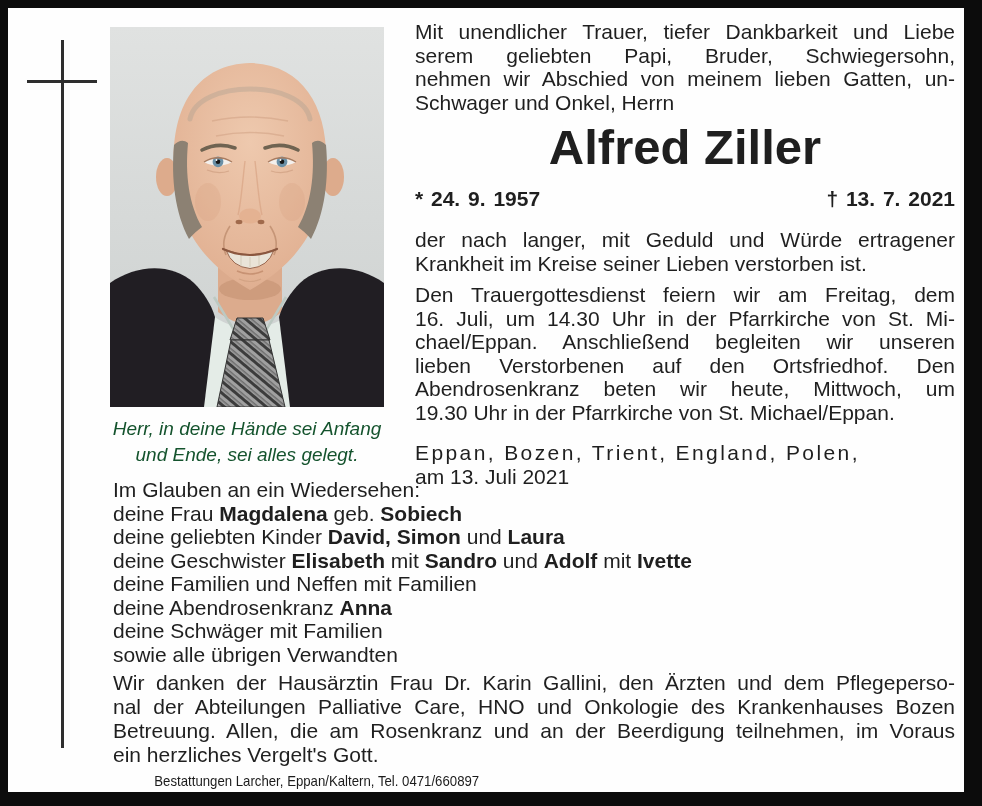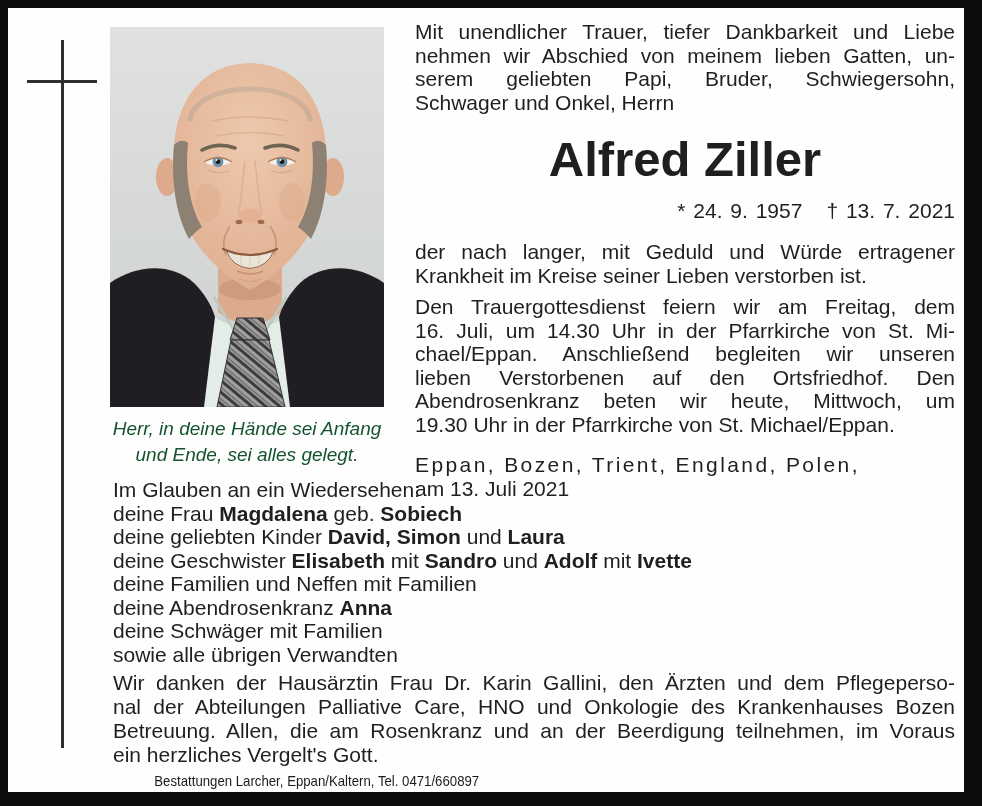--- a/index.html
+++ b/index.html
@@ -21,22 +21,22 @@
   .photo{position:absolute;left:102px;top:19px;width:274px;height:380px;overflow:hidden;background:#d7dad9;}
   .photo svg{display:block;}
   
   .caption{
     position:absolute;left:89px;top:408px;width:300px;
     text-align:center;font-style:italic;font-size:19px;line-height:26px;color:#14532d;
   }
   
   .right-col{position:absolute;left:407px;top:12px;width:540px;font-size:21px;line-height:23.5px;}
   .jl{text-align:justify;text-align-last:justify;}
-  .name{margin:20px 0 0;font-size:49px;line-height:50px;font-weight:bold;text-align:center;letter-spacing:0;}
-  .dates{display:flex;justify-content:flex-end;gap:24px;margin-top:14px;font-size:21px;line-height:26px;font-weight:normal;word-spacing:2px;}
+  .name{margin:8px 0 0;font-size:49px;line-height:50px;font-weight:bold;text-align:center;letter-spacing:0;}
+  .dates{display:flex;justify-content:space-between;gap:24px;margin-top:14px;font-size:21px;line-height:26px;font-weight:bold;word-spacing:2px;}
   .par-death{margin-top:16px;}
   .par-service{margin-top:8px;}
   .par-places{margin-top:17px;line-height:24px;}
   .spread{letter-spacing:2.4px;}
   
   .mourners{position:absolute;left:105px;top:470px;width:842px;font-size:21px;line-height:23.5px;}
   .thanks{position:absolute;left:105px;top:663px;width:842px;font-size:21px;line-height:24px;}
   .footer{position:absolute;left:102px;top:764px;width:842px;text-align:left;font-size:15px;color:#1b1b1b;}
   .cond{display:inline-block;transform:scaleX(.88);transform-origin:100% 50%;}
   .b{font-weight:bold;}
@@ -132,22 +132,22 @@
   </div>
 
   <div class="caption">
     <div>Herr, in deine Hände sei Anfang</div>
     <div>und Ende, sei alles gelegt.</div>
   </div>
 
   <div class="right-col">
     <div>
       <div class="jl">Mit unendlicher Trauer, tiefer Dankbarkeit und Liebe</div>
+      <div class="jl">serem geliebten Papi, Bruder, Schwiegersohn,</div>
       <div class="jl">nehmen wir Abschied von meinem lieben Gatten, un-</div>
-      <div class="jl">serem geliebten Papi, Bruder, Schwiegersohn,</div>
       <div>Schwager und Onkel, Herrn</div>
     </div>
 
     <h1 class="name">Alfred Ziller</h1>
 
     <div class="dates">
       <span>* 24. 9. 1957</span>
       <span>† 13. 7. 2021</span>
     </div>
 

